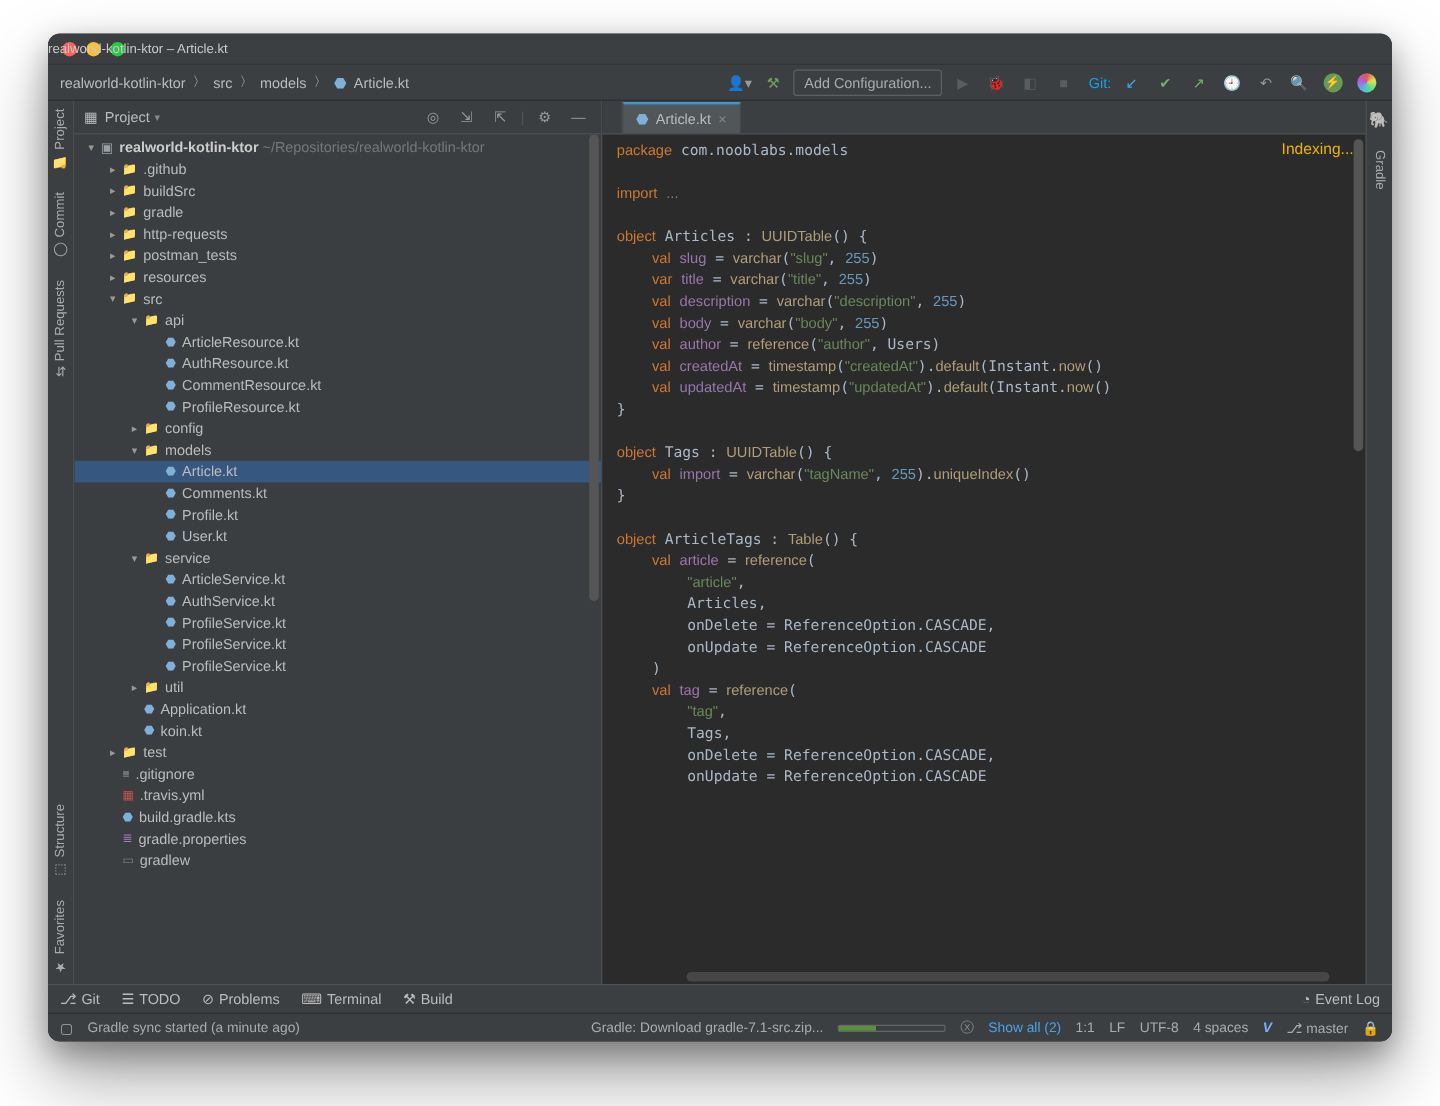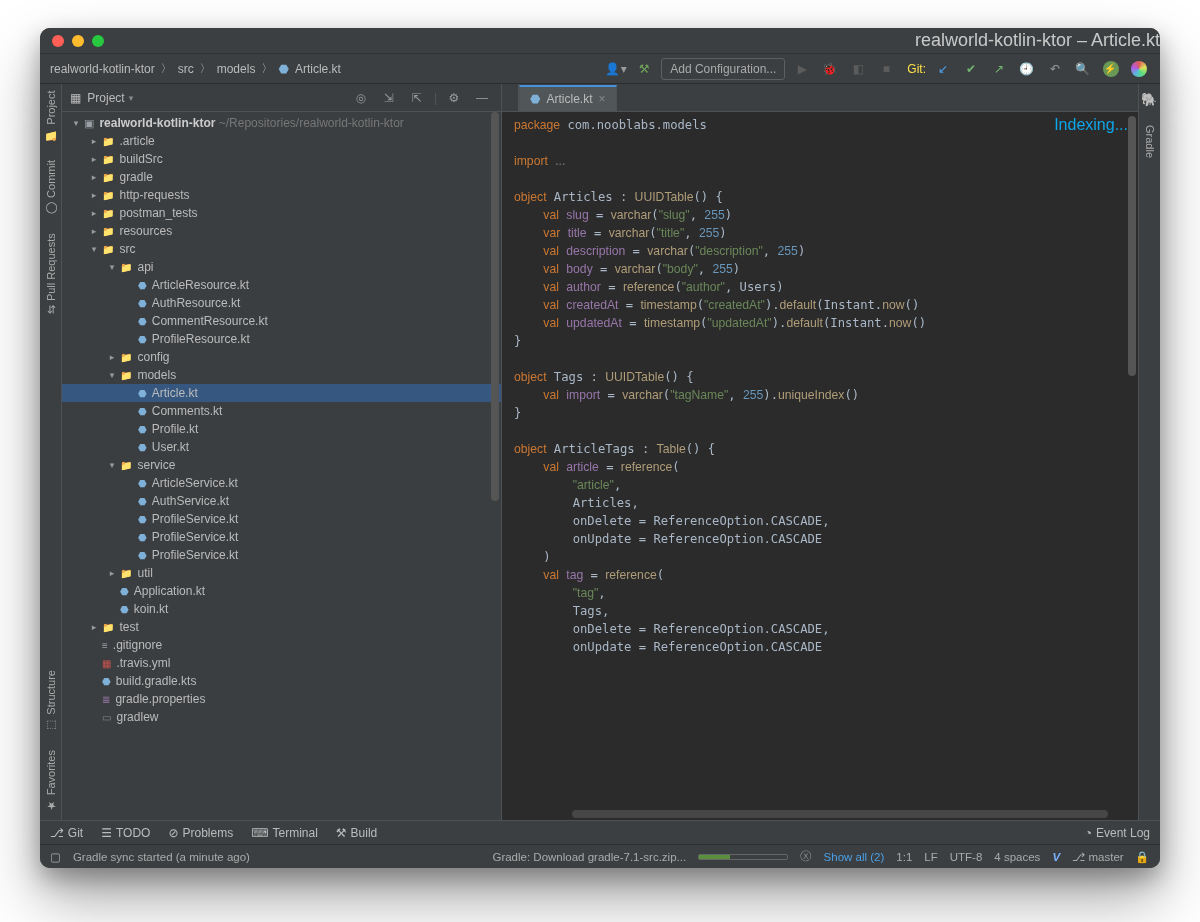--- a/index.html
+++ b/index.html
@@ -34,30 +34,30 @@
     border-radius:10px;
     box-shadow:0 30px 60px rgba(0,0,0,.35),0 10px 25px rgba(0,0,0,.3);
     display:flex;flex-direction:column;
     overflow:hidden;color:var(--text);font-size:12px;
   }
   
   .titlebar{height:26px;display:flex;align-items:center;background:var(--bg);border-bottom:1px solid #303234;position:relative;}
   .traffic{display:flex;gap:8px;margin-left:12px;}
   .dot{width:12px;height:12px;border-radius:50%;}
   .dot.red{background:#ff5f57;} .dot.yellow{background:#febc2e;} .dot.green{background:#28c840;}
-  .titlebar-title{position:absolute;left:0;right:0;text-align:right;font-size:18px;color:#c9c9c9;}
+  .titlebar-title{position:absolute;left:0;right:0;text-align:left;font-size:11px;color:#c9c9c9;}
   
   .toolbar{height:30px;display:flex;align-items:center;background:var(--bg);border-bottom:1px solid #2a2c2e;padding:0 10px;gap:6px;}
   .breadcrumb{display:flex;align-items:center;gap:6px;flex:1;min-width:0;}
   .breadcrumb span{color:#bbb;}
   .bc-sep{color:#6a6a6a;font-size:11px;}
   .toolbar-right{display:flex;align-items:center;gap:6px;}
   .tool-btn{width:22px;height:22px;display:flex;align-items:center;justify-content:center;color:#9a9a9a;border-radius:3px;}
   .combo{height:22px;border:1px solid #5e6060;border-radius:3px;padding:0 8px;display:flex;align-items:center;color:#aaa;background:#3c3f41;}
-  .git-label{color:#fde047;margin-left:4px;}
+  .git-label{color:#0ea5e9;margin-left:4px;}
   .accent-green{background:#6a9955;border-radius:50%;width:16px;height:16px;display:flex;align-items:center;justify-content:center;font-size:10px;color:#222;}
   .multicolor{width:16px;height:16px;border-radius:50%;background:conic-gradient(#e05a5a,#dfe05a,#5ae07e,#5ab4e0,#b55ae0,#e05a5a);}
   
   .body{flex:1;display:flex;min-height:0;}
   .left-gutter,.right-gutter{width:22px;background:var(--bg);display:flex;flex-direction:column;align-items:center;border-right:1px solid var(--border);gap:18px;padding-top:6px;}
   .right-gutter{border-right:none;border-left:1px solid var(--border);}
   .gutter-label{writing-mode:vertical-rl;transform:rotate(180deg);font-size:11px;color:#aaa;display:flex;align-items:center;gap:4px;}
   
   .project{width:440px;background:#3b3e40;display:flex;flex-direction:column;border-right:1px solid var(--border);}
   .project-header{height:28px;border-bottom:1px solid var(--border);display:flex;align-items:center;padding:0 8px;gap:6px;}
@@ -71,21 +71,21 @@
   .dim{color:#777;text-align:center;}
   .tree-scroll{position:absolute;right:2px;top:0;width:8px;height:55%;background:#555;border-radius:4px;}
   
   .editor{flex:1;display:flex;flex-direction:column;min-width:0;background:var(--code-bg);}
   .tabs-row{height:28px;display:flex;align-items:flex-end;border-bottom:1px solid var(--border);background:var(--bg);}
   .toolstrip{display:flex;align-items:center;gap:4px;height:28px;background:var(--bg);padding:0 8px;border-bottom:1px solid var(--border);}
   .tab{height:26px;padding:0 10px;display:flex;align-items:center;gap:6px;border:1px solid var(--border);border-bottom:none;color:#bbb;background:#4e5254;}
   .tab.active{background:#515658;border-top:2px solid #4592da;}
   .tab .close{color:#888;font-size:12px;}
   .editor-body{flex:1;display:flex;min-height:0;position:relative;}
-  .indexing{position:absolute;top:4px;right:10px;color:#0ea5e9;font-size:16px;}
+  .indexing{position:absolute;top:4px;right:10px;color:#eab308;font-size:13px;}
   .gutter-col{width:56px;background:var(--gutter-bg);color:#606366;font-family:Menlo,Consolas,monospace;font-size:12px;text-align:right;padding:4px 10px 0 0;line-height:18px;border-right:1px solid #3b3d3f;}
   .code{flex:1;font-family:Menlo,Consolas,monospace;font-size:12.2px;line-height:18px;padding:4px 0 0 12px;white-space:pre;color:#a9b7c6;overflow:hidden;}
   .code-scroll-v{position:absolute;right:2px;top:4px;width:8px;height:260px;background:#555;border-radius:4px;}
   .code-scroll-h{position:absolute;left:70px;right:30px;bottom:2px;height:8px;background:rgba(120,120,120,.35);border-radius:4px;}
   .kw{color:var(--orange);text-align:center;} .fn{color:#b09d79;} .str{color:var(--green);} .num{color:var(--cyan);} .id{color:var(--lavender);} .dm{color:#808080;}
   
   .bottom-tools{height:24px;border-top:1px solid var(--border);background:var(--bg);display:flex;align-items:center;gap:16px;padding:0 10px;}
   .bottom-tools .spacer{flex:1;}
   .bt-item{display:flex;align-items:center;gap:4px;color:#bbb;}
   .statusbar{height:24px;border-top:1px solid #2c2e30;background:var(--bg);display:flex;align-items:center;padding:0 10px;gap:12px;font-size:11.5px;color:#aaa;}
@@ -186,21 +186,21 @@
       <div class="tree" id="tree">
         <div class="row" style="padding-left:6px">
           <span class="arrow">▾</span><span class="foldericon">▣</span>
           <b style="color:#ccc">realworld-kotlin-ktor</b>&nbsp;
           <span class="dim">~/Repositories/realworld-kotlin-ktor</span>
         </div>
 
         <div class="row" style="padding-left: 24px;">
             <span class="arrow">▸</span>
             <span class="fileicon" style="color:#9aa0a6">📁</span>
-            <span>.article</span>
+            <span>.github</span>
           </div>
           <div class="row" style="padding-left: 24px;">
             <span class="arrow">▸</span>
             <span class="fileicon" style="color:#9aa0a6">📁</span>
             <span>buildSrc</span>
           </div>
           <div class="row" style="padding-left: 24px;">
             <span class="arrow">▸</span>
             <span class="fileicon" style="color:#9aa0a6">📁</span>
             <span>gradle</span>

